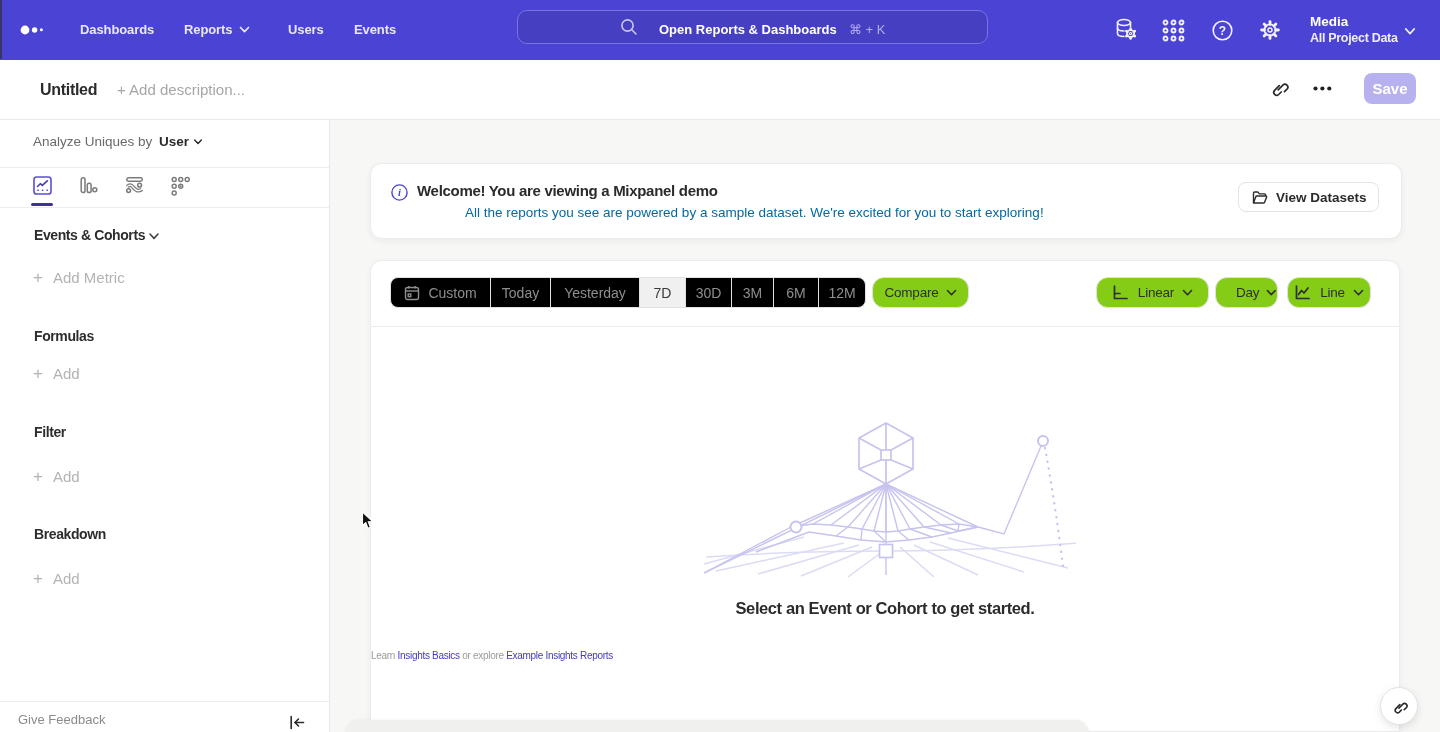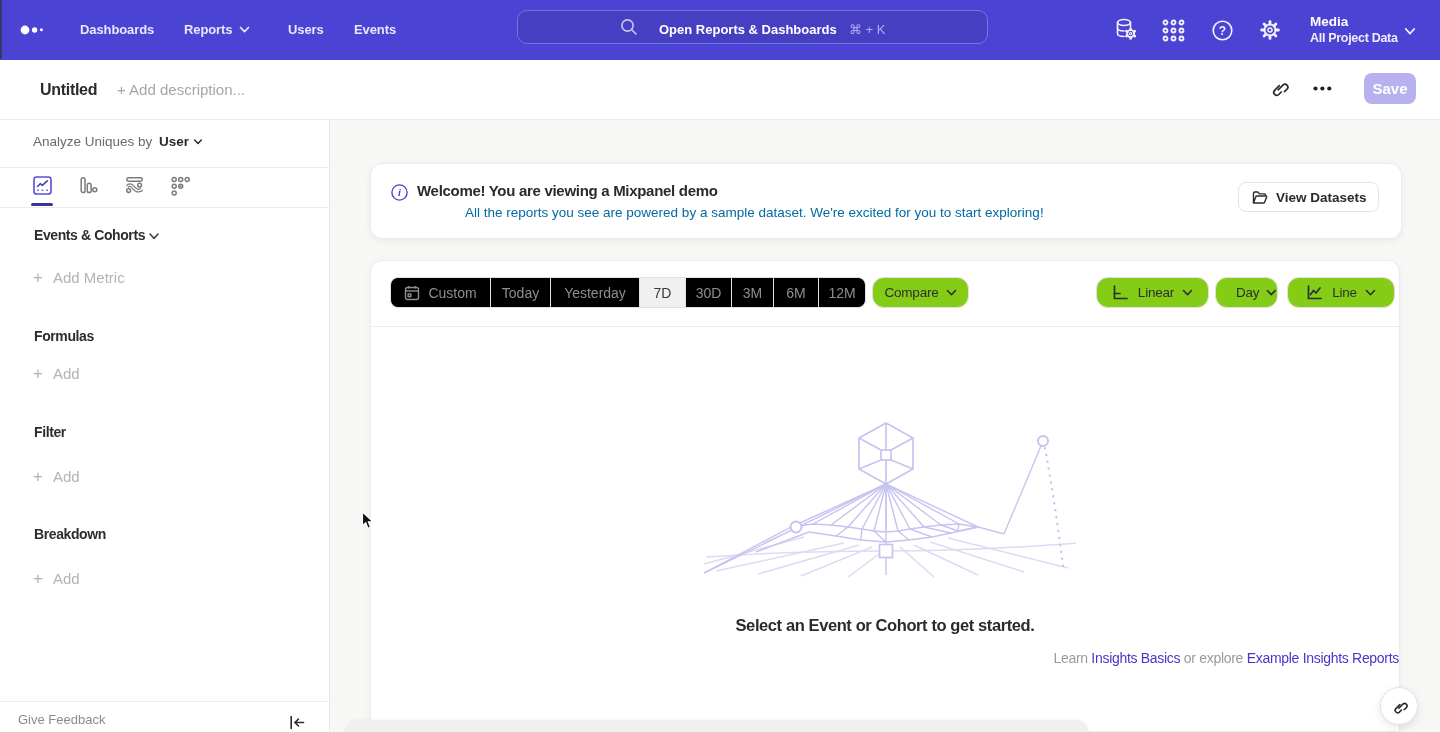--- a/index.html
+++ b/index.html
@@ -35,22 +35,22 @@
   #banner-body { position:absolute; left:46px; top:41px; font-size:13.5px; color:#0369a1;margin-left:48px; }
   #viewds { position:absolute; left:867px; top:18px; width:141px; height:30px; background:#fff; border:1px solid #e4e4e4; border-radius:8px; }
 
   #chartcard { left:370px; top:260px; width:1030px; height:472px; background:#fff; border:1px solid #ececec; border-radius:12px 12px 0 0; box-shadow:0 2px 6px rgba(40,40,60,0.05); }
   #seg { position:absolute; left:19px; top:16px; height:31px; border:1px solid #e1e1e1; border-radius:8px; background:#000000; display:flex; align-items:stretch; }
   .seg-item { border-right:1px solid #e1e1e1; font-size:14px; color:#8e8e8e; display:flex; align-items:center; justify-content:center; }
   .seg-item:last-child { border-right:none; }
   .seg-sel { background:#f0f0f0; color:#3a3a3a; }
   .ctlbtn { position:absolute; top:16px; height:31px; border:1px solid #e1e1e1; border-radius:12px; background:#84cc16; display:flex; align-items:center; justify-content:center; font-size:13.5px; color:#2f2f2f; font-weight:400; letter-spacing:-0.2px; }
   #chart-div { position:absolute; left:0; top:65px; width:1028px; height:1px; background:#ececec; }
-  #empty-title { position:absolute; left:0; top:355px; width:1028px; text-align:center; font-size:16.5px; font-weight:700; color:#2b2b2b; letter-spacing:-0.4px; }
-  #empty-links { position:absolute; left:0; top:389px; width:1028px; text-align:right; font-size:14px; color:#9b9b9b; letter-spacing:-0.3px; }
+  #empty-title { position:absolute; left:0; top:338px; width:1028px; text-align:center; font-size:16.5px; font-weight:700; color:#2b2b2b; letter-spacing:-0.4px; }
+  #empty-links { position:absolute; left:0; top:389px; width:1028px; text-align:left; font-size:10px; color:#9b9b9b; letter-spacing:-0.3px; }
   #empty-links a { color:#4637c9; text-decoration:none; }
 
   #bottomsheet { left:345px; top:720px; width:744px; height:20px; background:#f0f0ee; border-radius:14px 14px 0 0; box-shadow:0 -1px 3px rgba(0,0,0,0.04); }
   #fab { left:1380px; top:687px; width:38px; height:38px; border-radius:50%; background:#fff; border:1px solid #e3e3e3; box-shadow:0 3px 8px rgba(0,0,0,0.10); }
 </style>
 </head>
 <body>
 
 <div class="abs" id="topbar">
   <div class="abs" style="left:0;top:0;width:2px;height:59px;background:#38346e;"></div>
@@ -278,21 +278,21 @@
     Linear
     <svg style="margin-left:8px" width="11" height="8" viewBox="0 0 11 8">
         <path d="M1.5 1.5 L5.5 5.7 L9.5 1.5" fill="none" stroke="#2f2f2f" stroke-width="1.6" stroke-linecap="round" stroke-linejoin="round"></path>
       </svg>
   </div>
   <div class="ctlbtn" style="left:844px;width:63px;padding-left:20px;">Day
     <svg style="margin-left:7px" width="11" height="8" viewBox="0 0 11 8">
         <path d="M1.5 1.5 L5.5 5.7 L9.5 1.5" fill="none" stroke="#2f2f2f" stroke-width="1.6" stroke-linecap="round" stroke-linejoin="round"></path>
       </svg>
   </div>
-  <div class="ctlbtn" style="left:916px;width:108px;">
+  <div class="ctlbtn" style="left:916px;width:84px;">
     <svg style="margin-right:9px" width="17" height="17" viewBox="0 0 17 17">
         <path d="M2.5 2 V14.5 H15" fill="none" stroke="#2f2f2f" stroke-width="1.7" stroke-linecap="round"></path>
         <path d="M4.5 10.5 L7.5 6.5 L10 9 L14 4" fill="none" stroke="#2f2f2f" stroke-width="1.7" stroke-linecap="round" stroke-linejoin="round"></path>
       </svg>
     Line
     <svg style="margin-left:8px" width="11" height="8" viewBox="0 0 11 8">
         <path d="M1.5 1.5 L5.5 5.7 L9.5 1.5" fill="none" stroke="#2f2f2f" stroke-width="1.6" stroke-linecap="round" stroke-linejoin="round"></path>
       </svg>
   </div>
   <div id="chart-div"></div>

